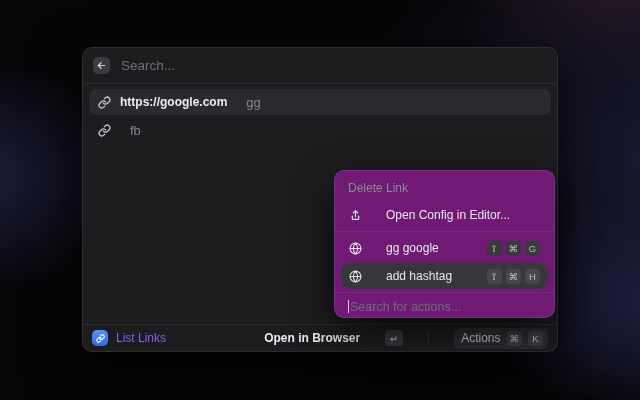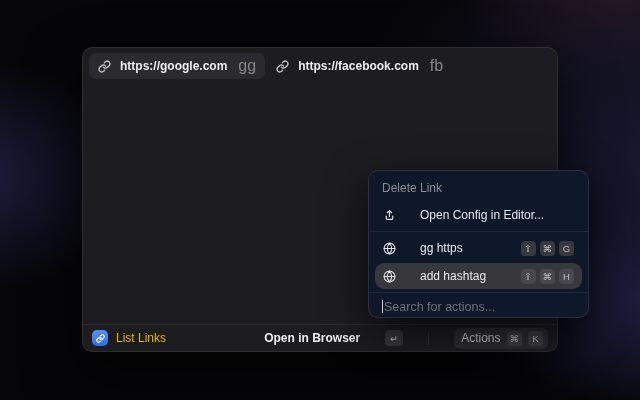--- a/index.html
+++ b/index.html
@@ -33,66 +33,66 @@
     width:17px; height:17px; border-radius:5px; background:#3a3a3f;
     display:flex; align-items:center; justify-content:center;
     color:#d5d5da; flex:0 0 17px; cursor:default;
   }
   .rc-input {
     flex:1; background:transparent; border:none; outline:none;
     font-family:inherit; font-size:13.5px; color:#ececf0;
   }
   .rc-input::placeholder { color:#6f6f77; opacity:1; }
 
-  .rc-list { flex:1; padding:5px 6px; display:flex; flex-direction:row; gap:2px; overflow:hidden; }
+  .rc-list { flex:1; padding:5px 6px; display:flex; flex-direction:column; gap:2px; overflow:hidden; }
   .rc-row {
     height:26px; flex:0 0 26px; border-radius:7px;
     display:flex; align-items:center; padding:0 9px; gap:9px;
   }
   .rc-row.selected { background:#2b2b2f; }
   .row-icon { color:#c9c9cf; display:flex; flex:0 0 auto; }
   .row-title { font-size:12px; font-weight:700; color:#ececf0; white-space:nowrap; }
-  .row-sub { font-size:16px; color:#85858c; margin-left:2px; white-space:nowrap; }
+  .row-sub { font-size:13px; color:#85858c; margin-left:10px; white-space:nowrap; }
 
   .rc-footer {
     flex:0 0 27px; height:27px; display:flex; align-items:center;
     padding:0 9px; gap:8px;
     border-top:1px solid rgba(255,255,255,0.08);
   }
   .app-icon {
     width:16px; height:16px; border-radius:5px;
     background:linear-gradient(180deg,#5b8df8,#2f6cee);
     display:flex; align-items:center; justify-content:center; color:#fff;
   }
-  .footer-label { font-size:12px; color:#eab308; }
+  .footer-label { font-size:12px; color:#8b5cf6; }
   .footer-right { margin-left:auto; display:flex; align-items:center; gap:25px; }
   .primary-label { font-size:12px; font-weight:700; color:#ececf0; }
   .kbd {
     min-width:15px; height:15px; padding:0 3px; border-radius:4px;
     background:#38383d; color:#bfbfc6; font-size:9.5px;
     display:flex; align-items:center; justify-content:center;
   }
   .kbd.return { height:16px; padding:0 5px; }
   .divider-v { width:1px; height:13px; background:rgba(255,255,255,0.10); }
   .actions-group {
     display:flex; align-items:center; gap:6px;
     background:#2d2d32; border-radius:6px; padding:3px 5px 3px 7px; cursor:default;
   }
   .actions-label { font-size:12px; color:#c9c9ce; }
   .actions-group .kbd { background:#3e3e44; }
 
   
   .panel {
     position:absolute; left:334px; top:170px; width:221px; height:148px;
-    background:#0f172a;
+    background:#701a75;
     border:1px solid rgba(255,255,255,0.10);
     border-radius:10px;
     box-shadow:0 14px 42px rgba(0,0,0,0.7);
     display:flex; flex-direction:column;
-    padding-top:7px; z-index:5;margin-left:34px;
+    padding-top:7px; z-index:5;
   }
   .panel-section-title { font-size:12px; color:#8c8c93; padding:3px 13px 7px; }
   .panel-item {
     margin:0 6px; height:26px; flex:0 0 26px; border-radius:7px;
     display:flex; align-items:center; gap:24px; padding:0 8px;
   }
   .panel-item.highlight { background:#37373c; margin-top:2px;border-radius:9px; }
   .panel-item.highlight .kbd { background:#47474d; }
   .item-icon { color:#e2e2e6; display:flex; flex:0 0 auto; }
   .item-label { font-size:12px; color:#e8e8ec; white-space:nowrap; }
@@ -100,40 +100,50 @@
   .panel-divider { height:1px; background:rgba(255,255,255,0.08); margin:3px 0; flex:0 0 1px; }
   .panel-search { flex:1; display:flex; align-items:center; padding:0 13px; }
   .caret { width:1px; height:13px; background:#cfcfd4; margin-right:1px; flex:0 0 1px; }
   .panel-search .rc-input { font-size:12.5px; }
 </style>
 </head>
 <body>
 
 <div class="rc-window">
 
+  <div class="rc-header">
+    <div class="back-btn">
+      <span style="display:flex">
+        <svg width="11" height="11" viewBox="0 0 24 24" fill="none" stroke="currentColor" stroke-width="2.6" stroke-linecap="round" stroke-linejoin="round">
+            <path d="M19 12H5"></path>
+            <path d="m11 18-6-6 6-6"></path>
+          </svg>
+      </span>
+    </div>
+    <input class="rc-input" placeholder="Search..." style="">
+  </div>
 
   <div class="rc-list">
     <div class="rc-row selected">
       <span class="row-icon">
         <svg width="13" height="13" viewBox="0 0 24 24" fill="none" stroke="currentColor" stroke-width="2.4" stroke-linecap="round" stroke-linejoin="round">
             <path d="M10 13a5 5 0 0 0 7.54.54l3-3a5 5 0 0 0-7.07-7.07l-1.72 1.71"></path>
             <path d="M14 11a5 5 0 0 0-7.54-.54l-3 3a5 5 0 0 0 7.07 7.07l1.71-1.71"></path>
           </svg>
       </span>
       <span class="row-title">https://google.com</span>
       <span class="row-sub">gg</span>
     </div>
     <div class="rc-row">
       <span class="row-icon">
         <svg width="13" height="13" viewBox="0 0 24 24" fill="none" stroke="currentColor" stroke-width="2.4" stroke-linecap="round" stroke-linejoin="round">
             <path d="M10 13a5 5 0 0 0 7.54.54l3-3a5 5 0 0 0-7.07-7.07l-1.72 1.71"></path>
             <path d="M14 11a5 5 0 0 0-7.54-.54l-3 3a5 5 0 0 0 7.07 7.07l1.71-1.71"></path>
           </svg>
       </span>
-      <span class="row-title">https://facebook.com</span>
       <span class="row-sub">fb</span>
     </div>
   </div>
 
   <div class="rc-footer">
     <div class="app-icon">
       <svg width="9" height="9" viewBox="0 0 24 24" fill="none" stroke="currentColor" stroke-width="3" stroke-linecap="round" stroke-linejoin="round">
           <path d="M10 13a5 5 0 0 0 7.54.54l3-3a5 5 0 0 0-7.07-7.07l-1.72 1.71"></path>
           <path d="M14 11a5 5 0 0 0-7.54-.54l-3 3a5 5 0 0 0 7.07 7.07l1.71-1.71"></path>
         </svg>
@@ -170,21 +180,21 @@
   <div class="panel-divider"></div>
 
   <div class="panel-item">
     <span class="item-icon">
       <svg width="13" height="13" viewBox="0 0 24 24" fill="none" stroke="currentColor" stroke-width="2" stroke-linecap="round" stroke-linejoin="round">
           <circle cx="12" cy="12" r="10"></circle>
           <line x1="2" y1="12" x2="22" y2="12"></line>
           <path d="M12 2a15.3 15.3 0 0 1 4 10 15.3 15.3 0 0 1-4 10 15.3 15.3 0 0 1-4-10 15.3 15.3 0 0 1 4-10z"></path>
         </svg>
     </span>
-    <span class="item-label">gg https</span>
+    <span class="item-label">gg google</span>
     <span class="shortcut">
       <span class="kbd">⇧</span>
       <span class="kbd">⌘</span>
       <span class="kbd">G</span>
     </span>
   </div>
 
   <div class="panel-item highlight">
     <span class="item-icon">
       <svg width="13" height="13" viewBox="0 0 24 24" fill="none" stroke="currentColor" stroke-width="2" stroke-linecap="round" stroke-linejoin="round">

